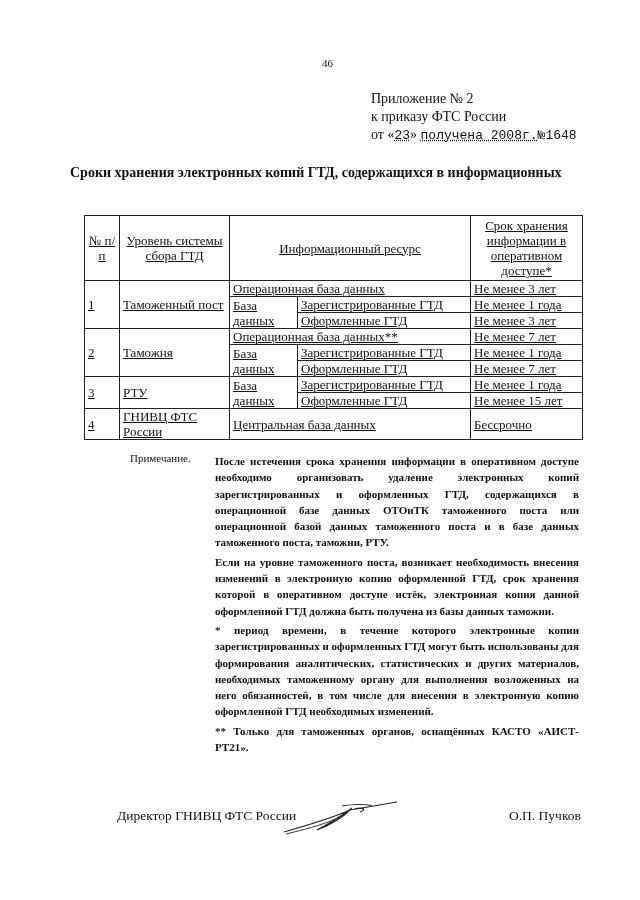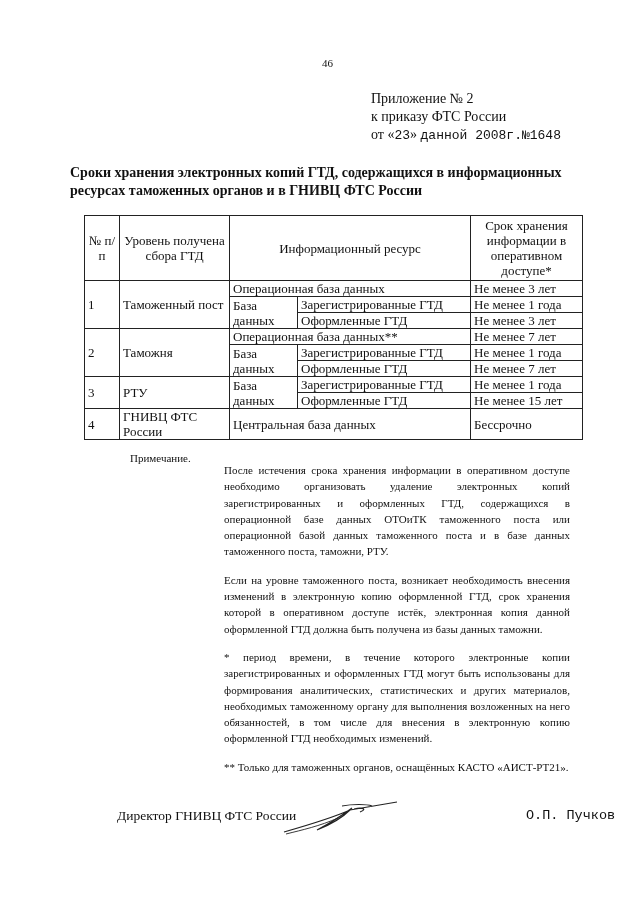--- a/index.html
+++ b/index.html
@@ -4,79 +4,78 @@
   <style>
     html, body { margin: 0; padding: 0; background: #ffffff; }
     body {
       width: 640px; height: 900px; position: relative; overflow: hidden;
       font-family: "Liberation Serif", "DejaVu Serif", serif;
       color: #111;
     }
     .abs { position: absolute; }
     .page-num { left: 322px; top: 57px; font-size: 11px; }
     .appendix { left: 371px; top: 90px; font-size: 14px; line-height: 18px; }
-    .appendix .ul { text-decoration-style: dotted; }
+    .appendix .ul { text-decoration: underline; text-decoration-style: dotted; }
     .mono { font-family: "Liberation Mono", "DejaVu Sans Mono", monospace; font-size: 13px; }
     .title { left: 70px; width: 520px; top: 164px; text-align: left; font-weight: bold; font-size: 14px; line-height: 18px; }
 
     table.tbl {
       position: absolute; left: 84px; top: 215px; width: 498px;
       border-collapse: collapse; font-size: 13px; table-layout: fixed;
     }
-    table.tbl td { border: 1px solid #222; padding: 0 3px; vertical-align: middle; line-height: 15px; }
+    table.tbl td { border: 1px solid #222; padding: 0 3px; vertical-align: middle; line-height: 15px; text-decoration: underline; }
     table.tbl td.hdr { text-align: center; height: 64px; }
     table.tbl td.sub { height: 15px; margin-top: 40px; }
     table.tbl td.r4 { height: 24px; }
     .c1 { width: 35px; }
     .c2 { width: 110px; }
     .c3a { width: 68px; }
     .c3b { width: 173px; }
     .c4 { width: 112px; }
 
     .note { font-size: 11px; line-height: 16.3px; text-align: justify; }
     .note-label { left: 130px; top: 450px; }
     .note-body { left: 212px; top: 450px; width: 370px; }
-    .note-body p { margin: 12px; text-align: justify; }
+    .note-body p { margin: 3px; text-align: justify; font-weight: bold; }
 
     .signature-row { top: 808px; font-size: 13.5px; margin-left: 33px; }
     .sig-left { left: 84px; }
-    .sig-right { left: 493px; font-family: Liberation Mono, monospace; }
+    .sig-right { left: 476px; }
     .sig-img { left: 272px; top: 800px; }
   </style>
 </head>
 <body>
 
 <div class="abs page-num">46</div>
 
 <div class="abs appendix">
   <div>Приложение № 2</div>
   <div>к приказу ФТС России</div>
   <div>
     <span>от «</span><span class="mono ul">23</span><span>»</span>
-    <span class="mono ul">данной 2008г.</span><span class="mono">№1648</span>
+    <span class="mono ul">получена 2008г.</span><span class="mono">№1648</span>
   </div>
 </div>
 
 <div class="abs title">
   <div>Сроки хранения электронных копий ГТД, содержащихся в информационных</div>
-  <div>ресурсах таможенных органов и в ГНИВЦ ФТС России</div>
 </div>
 
 <table class="tbl">
   <colgroup>
     <col class="c1">
       <col class="c2">
       <col class="c3a">
       <col class="c3b">
       <col class="c4">
   </colgroup>
   <tbody>
       <tr>
     <td class="hdr">№ п/п</td>
-    <td class="hdr">Уровень получена сбора ГТД</td>
+    <td class="hdr">Уровень системы сбора ГТД</td>
     <td class="hdr" colspan="2">Информационный ресурс</td>
     <td class="hdr">Срок хранения информации в оперативном доступе*</td>
   </tr>
 
   <tr>
     <td rowspan="3">1</td>
     <td rowspan="3">Таможенный пост</td>
     <td class="sub" colspan="2">Операционная база данных</td>
     <td class="sub">Не менее 3 лет</td>
   </tr>

